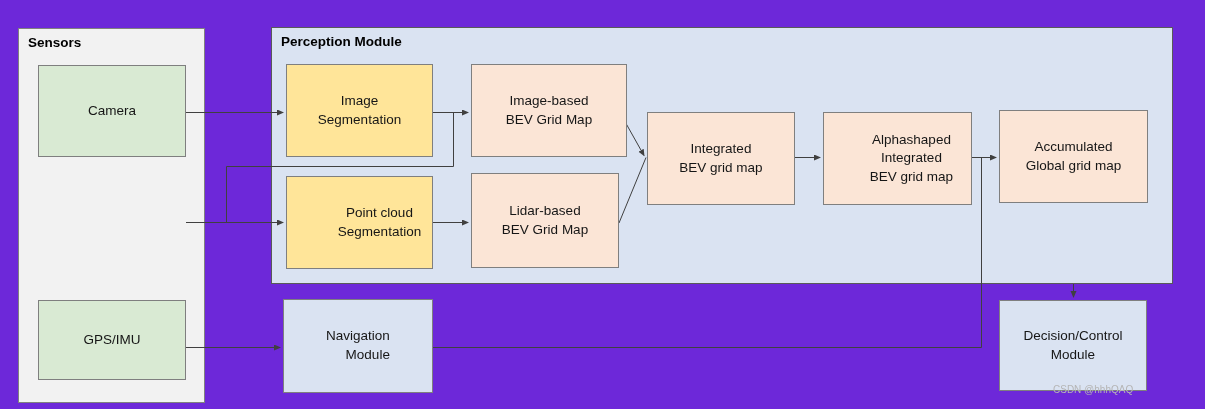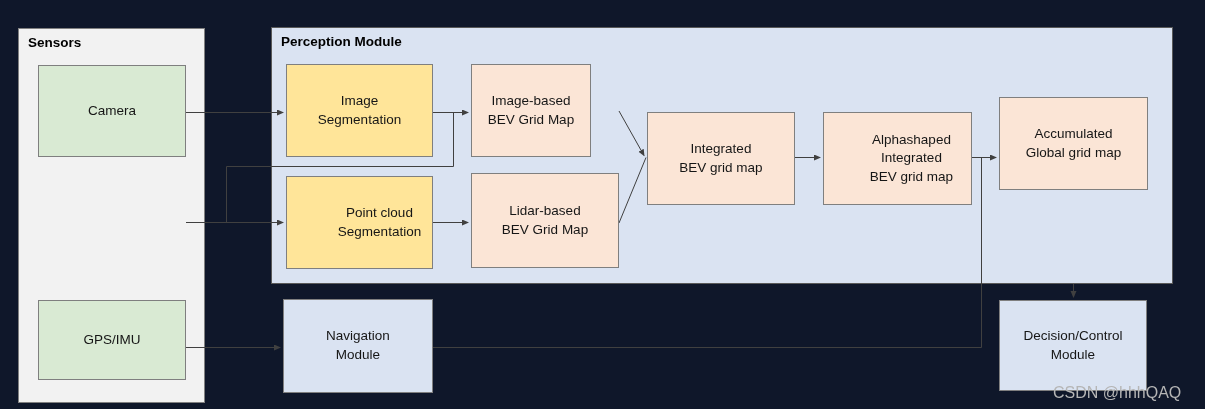--- a/index.html
+++ b/index.html
@@ -10,21 +10,21 @@
     --module-fill:#dae3f2;
     --panel-sensors-fill:#f2f2f2;
     --panel-perception-fill:#dae3f2;
     --line-color:#404040;
     --border-color:#7f7f7f;
   }
   #canvas{
     position:relative;
     width:1205px;
     height:409px;
-    background:#0f172a;
+    background:#6d28d9;
     font-family:"Liberation Sans", sans-serif;
     overflow:hidden;
   }
   .panel{
     position:absolute;
     box-sizing:border-box;
     border:1px solid #808080;
   }
   #sensors-panel{
     left:18px; top:28px; width:187px; height:375px;
@@ -56,31 +56,31 @@
   .sensor{background:var(--sensor-fill);}
   .process{background:var(--process-fill);}
   .map{background:var(--map-fill);}
   .module{background:var(--module-fill);}
 
   #node-camera      {left:38px;  top:65px;  width:148px; height:92px;}
   #node-lidar       {left:38px;  top:173px; width:148px; height:95px;}
   #node-gps-imu     {left:38px;  top:300px; width:148px; height:80px;}
   #node-image-seg   {left:286px; top:64px;  width:147px; height:93px;}
   #node-pc-seg      {left:286px; top:176px; width:147px; height:93px;padding-left:40px;}
-  #node-image-bev   {left:471px; top:64px;  width:120px; height:93px;}
+  #node-image-bev   {left:471px; top:64px;  width:156px; height:93px;}
   #node-lidar-bev   {left:471px; top:173px; width:148px; height:95px;}
   #node-integrated  {left:647px; top:112px; width:148px; height:93px;}
   #node-alphashaped {left:823px; top:112px; width:149px; height:93px;padding-left:28px;}
-  #node-accumulated {left:999px; top:97px; width:149px; height:93px;}
-  #node-navigation  {left:283px; top:299px; width:150px; height:94px;}
+  #node-accumulated {left:999px; top:110px; width:149px; height:93px;}
+  #node-navigation  {left:283px; top:299px; width:150px; height:94px;text-align:right;}
   #node-decision    {left:999px; top:300px; width:148px; height:91px;text-align:center;}
 
   #watermark{
     position:absolute; left:1053px; top:384px;
-    font-size:16px; color:#b5b5b5; white-space:nowrap;text-align:center;
+    font-size:10px; color:#b5b5b5; white-space:nowrap;text-align:center;
   }
 </style>
 </head>
 <body>
 
 <div id="canvas">
 
   <div class="panel" id="sensors-panel">
     <div class="panel-title">Sensors</div>
   </div>

